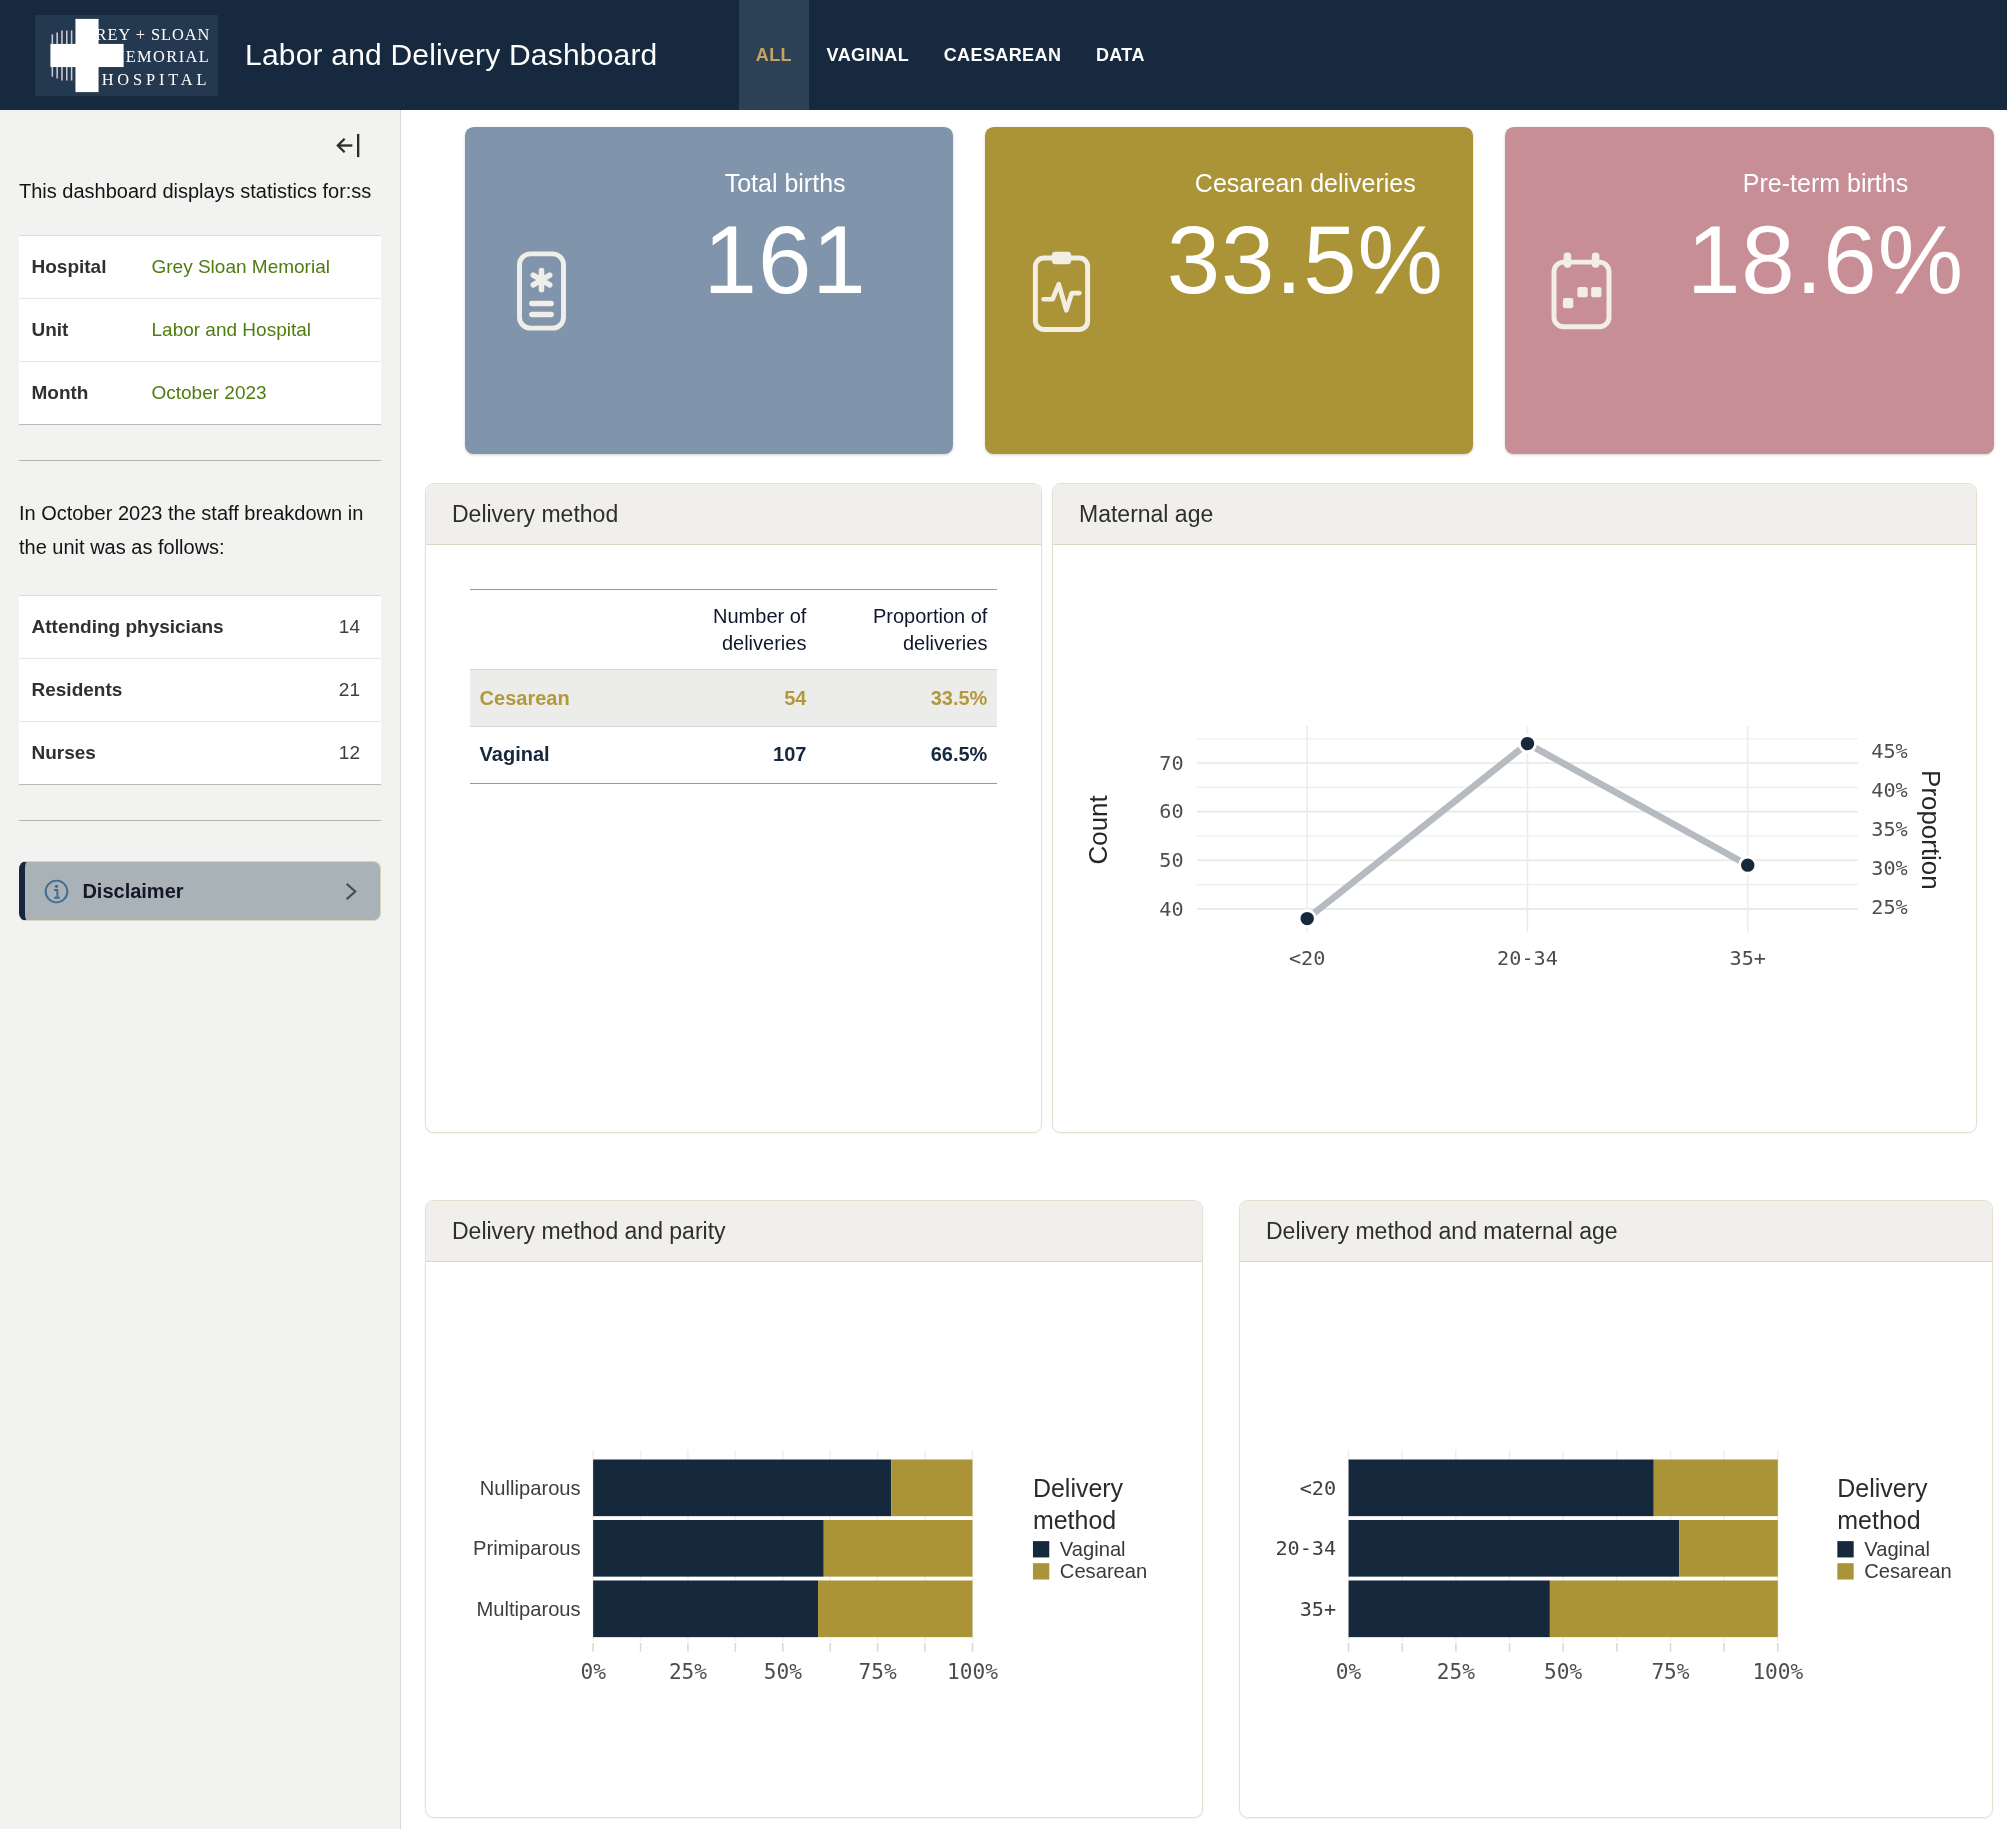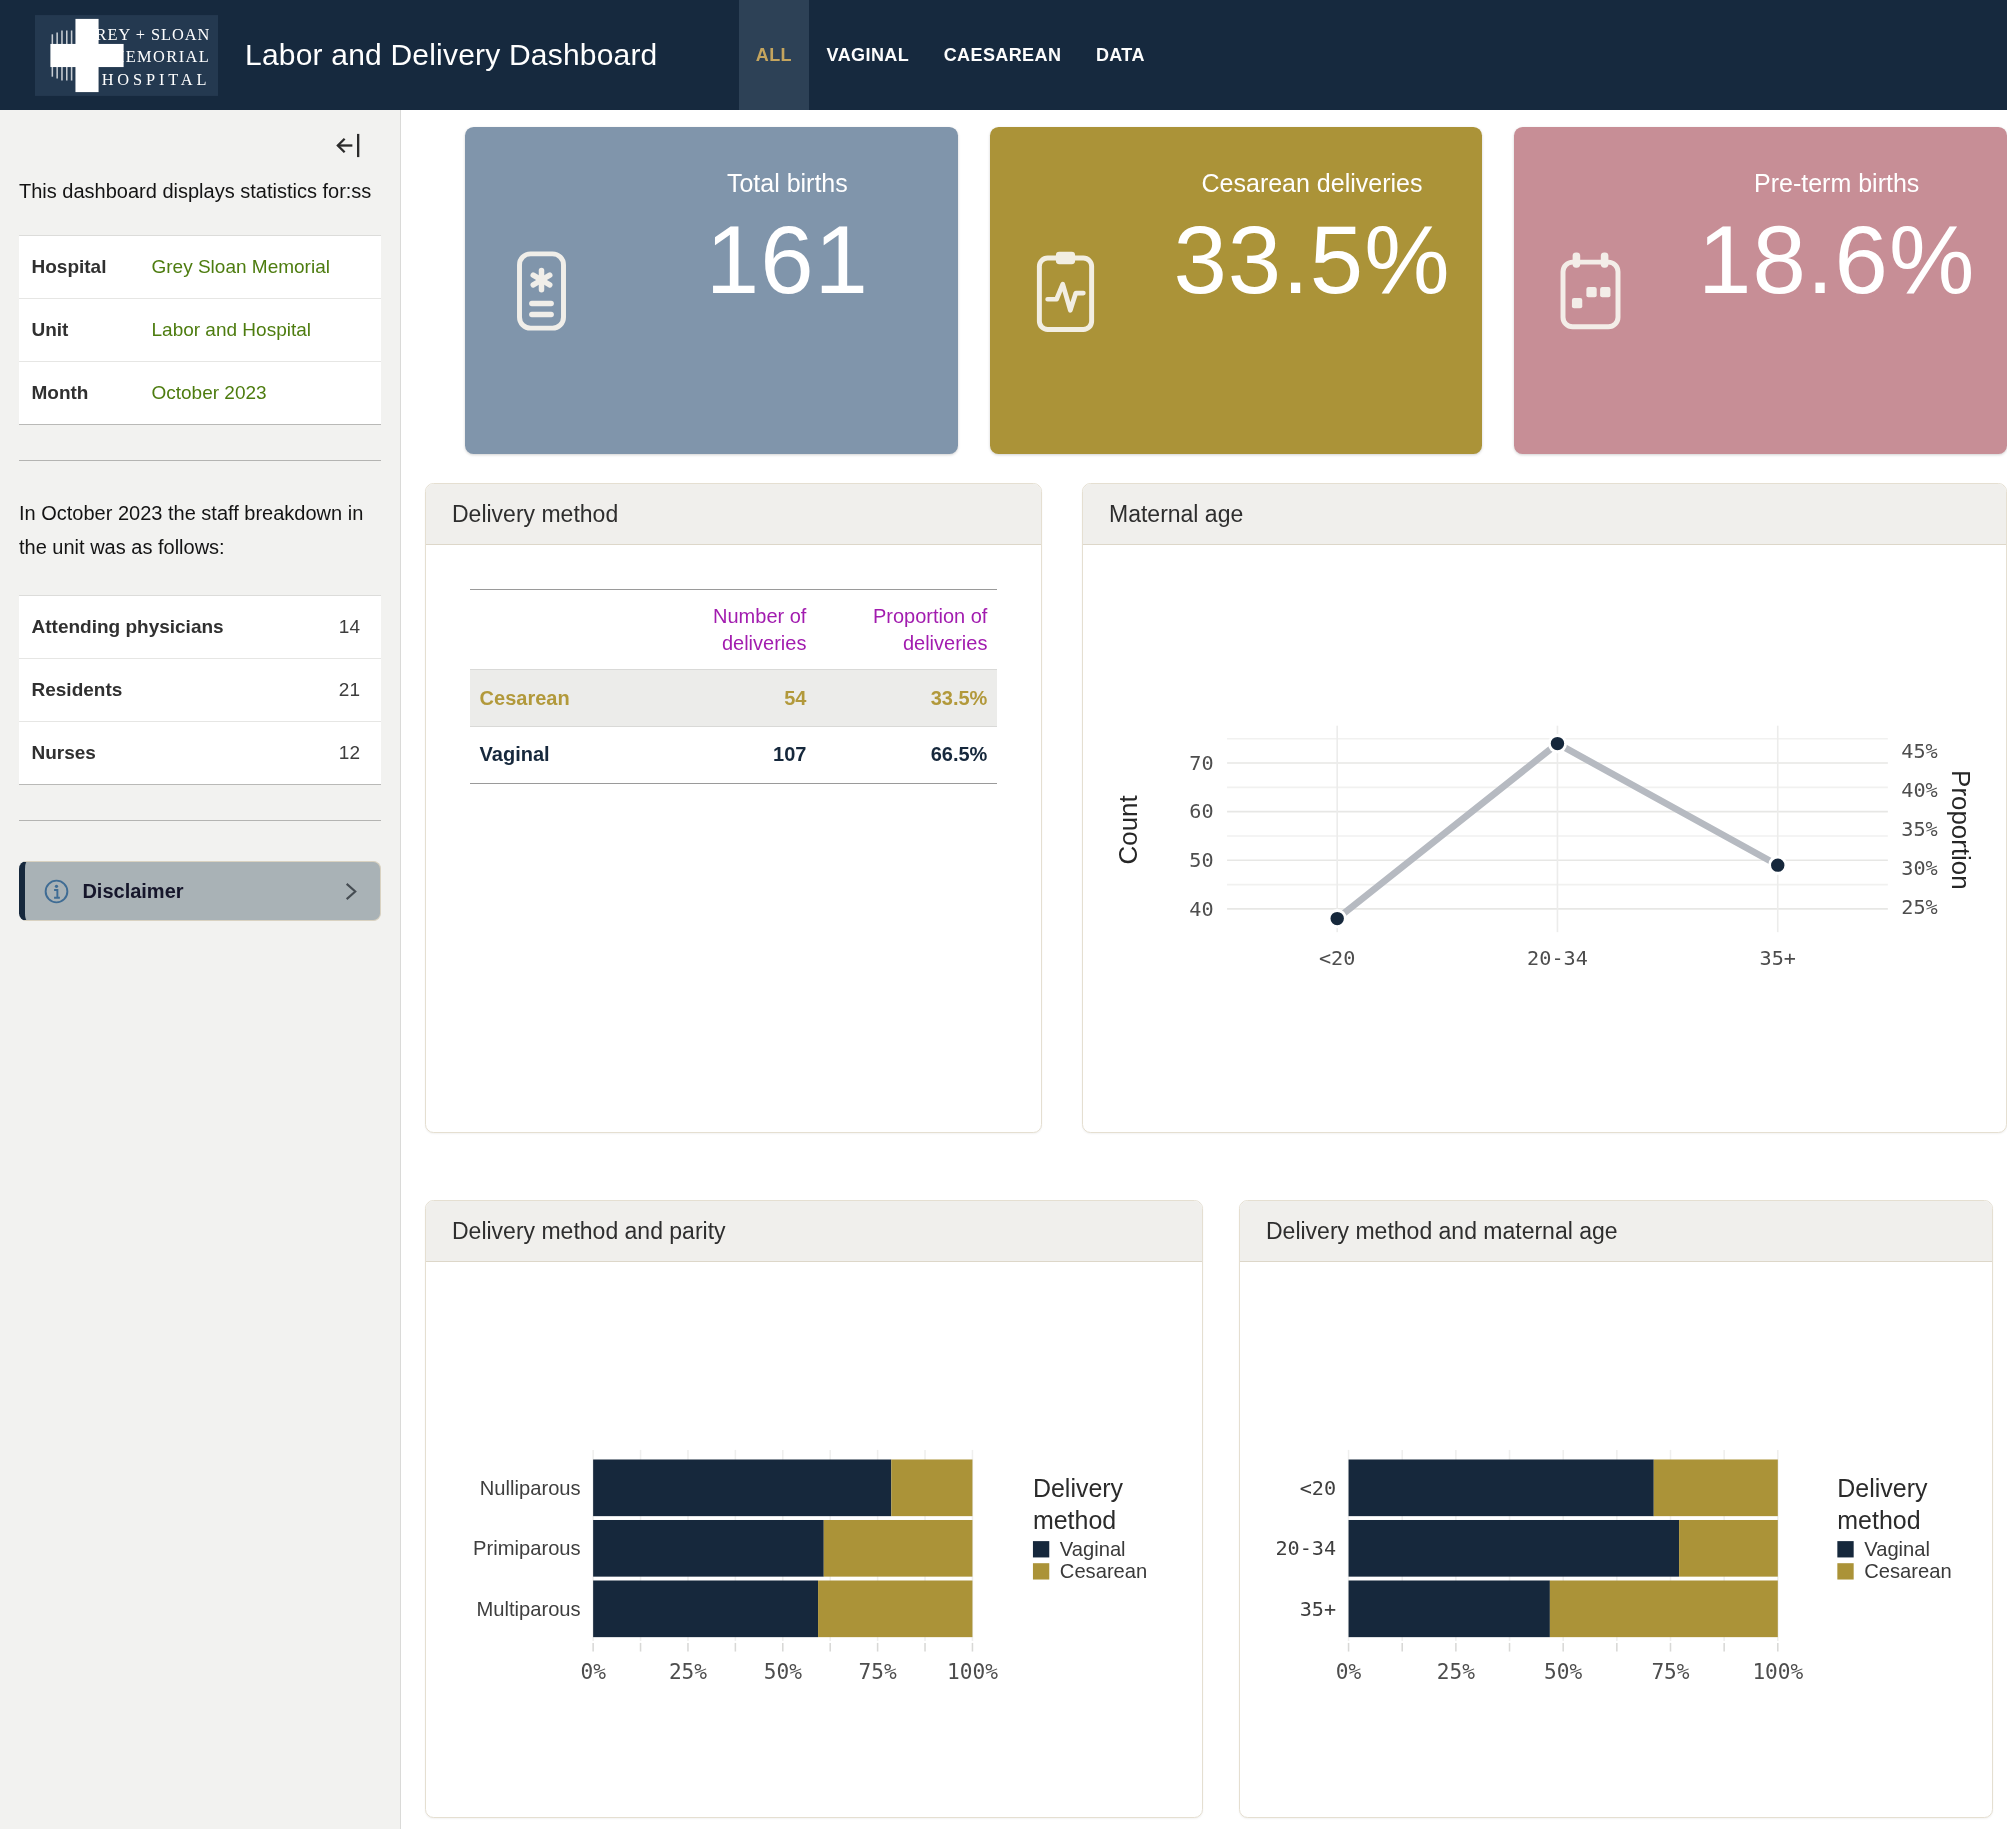--- a/index.html
+++ b/index.html
@@ -42,32 +42,32 @@
   
   .main { flex:1; padding:17.3px 14.4px 15.4px 24px; background:#fff; }
   .vb-row { display:grid; grid-template-columns:1fr 1fr 1fr; gap:32px;padding-left:40px; }
   .value-box { height:327px; border-radius:8.6px; position:relative; color:#fff;
     box-shadow:0 1px 2.9px rgba(0,0,0,.18); display:flex; }
   .vb-icon { width:152px; display:flex; align-items:center; justify-content:center; flex-shrink:0; }
   .vb-content { flex:1; display:flex; flex-direction:column; align-items:center; padding-top:42px; }
   .vb-title { font-size:25px; font-weight:400; }
   .vb-value { font-size:96px; font-weight:400; line-height:1.05; margin-top:11.5px; letter-spacing:1px; }
 
-  .row2 { display:grid; grid-template-columns:617px 925px; gap:40px; margin-top:29px; }
+  .row2 { display:grid; grid-template-columns:617px 925px; gap:10px; margin-top:29px; }
   .row3 { display:grid; grid-template-columns:778px 754px; gap:36px; margin-top:67px; }
   .card { background:#fff; border:1px solid #e5dfd1; border-radius:8.6px; overflow:hidden;
     box-shadow:0 1px 1.9px rgba(0,0,0,.05); display:flex; flex-direction:column; }
   .card-header { background:#f0efec; border-bottom:1px solid #ddd7c9; padding:16.3px 26px;
     font-size:23px; color:#2e2e2e; line-height:27px; }
   .card-body { flex:1; position:relative; }
   .row2 .card { height:650px; } .row3 .card { height:618px;gap:16px; }
 
   
   .gt-table { margin:44px 0 0 44px; border-collapse:collapse; font-size:20px; }
-  .gt-table th { font-weight:400; color:#a21caf; text-align:right; vertical-align:bottom;
+  .gt-table th { font-weight:400; color:#0f172a; text-align:right; vertical-align:bottom;
     padding:13.4px 9.6px; line-height:1.32;
     border-top:1.9px solid #9a9a9a; border-bottom:1.9px solid #d9d9d7; }
   .gt-table td { font-weight:700; text-align:right; padding:16.3px 9.6px; border-bottom:1.9px solid #d9d9d7; }
   .gt-table td:first-child, .gt-table th:first-child { text-align:left; }
   .gt-table tr:last-child td { border-bottom:1.9px solid #9a9a9a; }
   .gt-row-striped { background:#ececea; }
   .col-label { width:165px; } .col-num { width:181px; } .col-prop { width:181px; }
 
   svg.chart { display:block; }
   text.mono { font-family:"DejaVu Sans Mono", monospace; }

